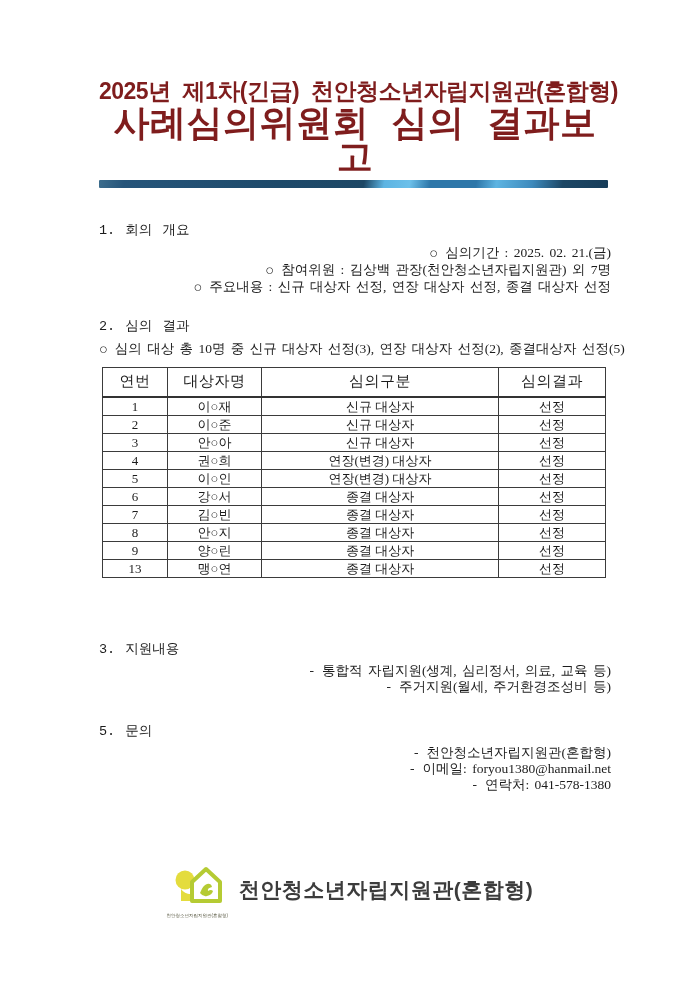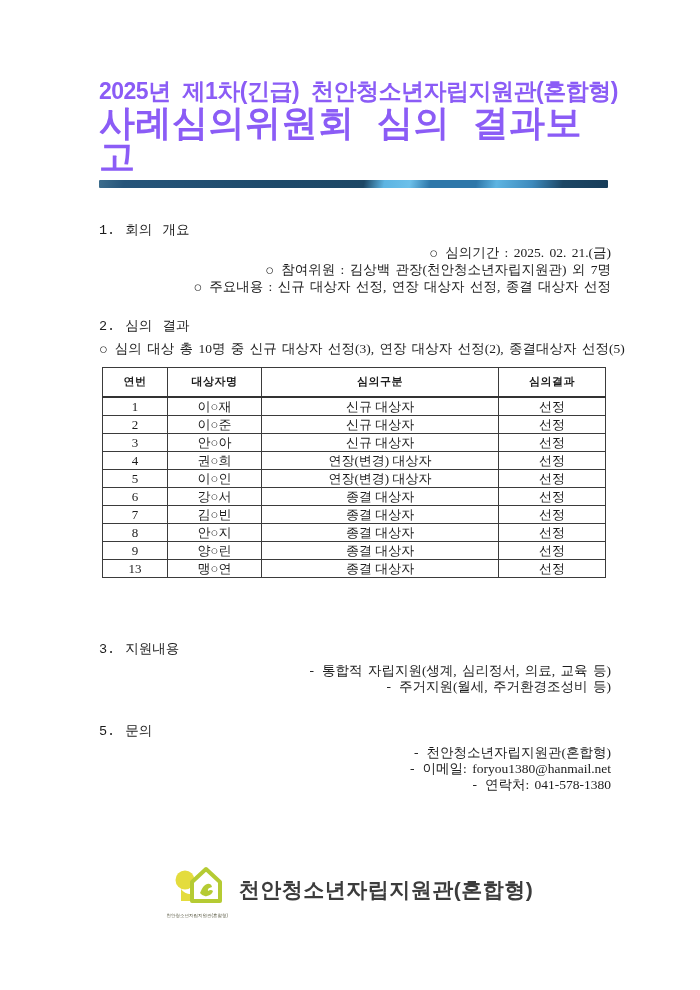--- a/index.html
+++ b/index.html
@@ -8,21 +8,21 @@
     width: 700px; height: 990px;
     font-family: "Liberation Serif", "DejaVu Serif", serif;
     color: #1c1c1c;
     position: relative;
     overflow: hidden;
   }
   .page { width: 700px; height: 990px; background: #ffffff; }
   .content { width: 512px; margin: 0 auto 0 99px; padding-top: 76px; }
 
   
-  .title-block { text-align: left; font-family: "Liberation Sans", "DejaVu Sans", sans-serif; color: #8b5cf6; }
+  .title-block { text-align: center; font-family: "Liberation Sans", "DejaVu Sans", sans-serif; color: #7f1d1d; }
   .title-line1 {
     font-size: 23px; font-weight: 800; letter-spacing: -0.5px;
     word-spacing: 6px; line-height: 30px; white-space: nowrap;
   }
   .title-line2 {
     font-size: 36px; font-weight: 800; letter-spacing: 0.5px;
     word-spacing: 12px; line-height: 34px;
   }
   .divider-bar {
     margin-top: 6px; height: 8px; width: 509px; border-radius: 1px;
@@ -46,22 +46,22 @@
   
   table.review-table {
     border-collapse: collapse; margin: 10px 0 0 3px;
     font-size: 13.5px; table-layout: fixed; width: 503px;
   }
   .review-table th, .review-table td {
     border: 1px solid #3b3b3b; text-align: center; padding: 0;
     overflow: hidden; white-space: nowrap;
   }
   .review-table thead th {
-    height: 29px; font-weight: 700; border-bottom: 2px solid #333;
-    font-size: 11px; letter-spacing: 0.5px;
+    height: 29px; font-weight: 400; border-bottom: 2px solid #333;
+    font-size: 15px; letter-spacing: 0.5px;
   }
   .review-table tbody td { height: 17.5px; font-size: 13px; line-height: 17px; }
   .review-table { border: 1.5px solid #333; }
 
   
   .footer { margin-top: 70px; display: flex; align-items: center; justify-content: center; gap: 10px; margin-left: -12px; }
   .logo-wrap { display: flex; flex-direction: column; align-items: center; width: 64px; }
   .logo-caption {
     font-family: "Liberation Sans", "DejaVu Sans", sans-serif;
     font-size: 5px; color: #5a5a44; white-space: nowrap; transform: scale(0.9);

